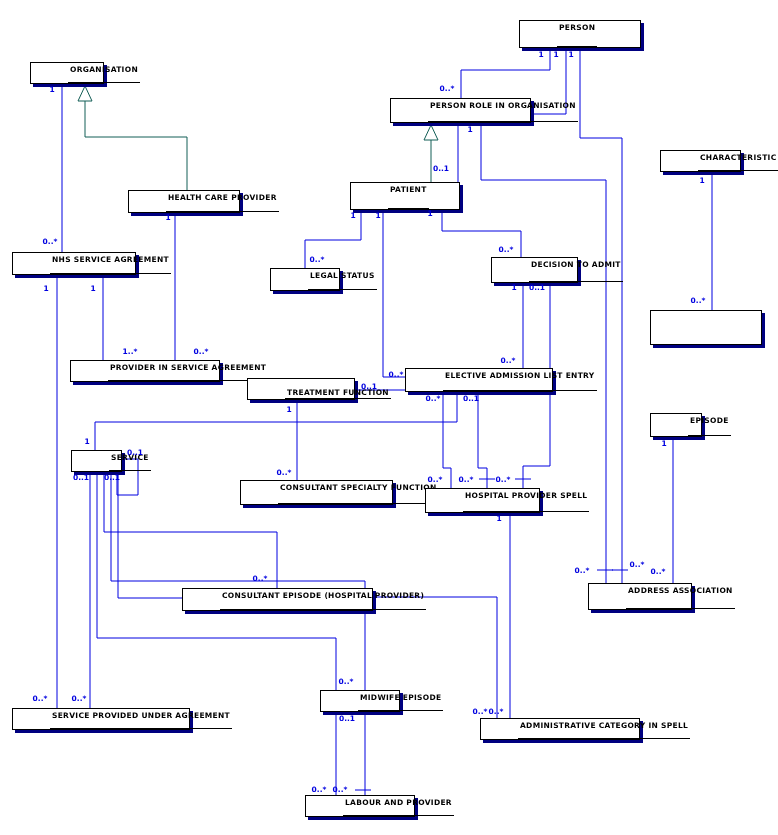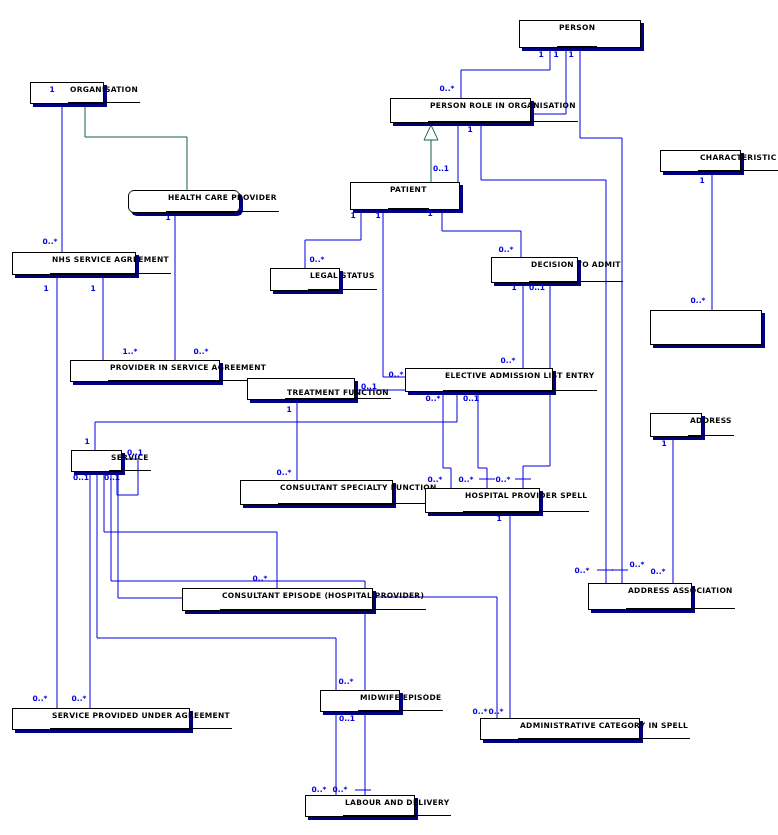--- a/index.html
+++ b/index.html
@@ -83,37 +83,37 @@
       <polygon points="85,86 78,101 92,101" fill="#FFFFFF" stroke="#135E56" stroke-width="1"></polygon>
       <polyline points="431,182 431,140" fill="none" stroke="#135E56" stroke-width="1"></polyline>
       <polygon points="431,125 424,140 438,140" fill="#FFFFFF" stroke="#135E56" stroke-width="1"></polygon>
       <line x1="479" x2="495" y1="479" y2="479" stroke="#0000E0" stroke-width="1"></line>
       <line x1="515" x2="531" y1="479" y2="479" stroke="#0000E0" stroke-width="1"></line>
       <line x1="597" x2="613" y1="570" y2="570" stroke="#0000E0" stroke-width="1"></line>
       <line x1="612" x2="628" y1="570" y2="570" stroke="#0000E0" stroke-width="1"></line>
       <line x1="355" x2="371" y1="790" y2="790" stroke="#0000E0" stroke-width="1"></line>
     </svg>
   <div id="entities">
-      <div class="entity" style="left: 30px; top: 62px; width: 74px; height: 22px; margin-top: 20px;">
+      <div class="entity" style="left: 30px; top: 62px; width: 74px; height: 22px;">
         <div class="title">ORGANISATION</div>
         <div class="body"></div>
       </div>
       <div class="entity" style="left: 519px; top: 20px; width: 122px; height: 28px;">
         <div class="title">PERSON</div>
         <div class="body"></div>
       </div>
       <div class="entity" style="left: 390px; top: 98px; width: 141px; height: 25px;">
         <div class="title">PERSON ROLE IN ORGANISATION</div>
         <div class="body"></div>
       </div>
       <div class="entity" style="left: 660px; top: 150px; width: 81px; height: 22px;">
         <div class="title">CHARACTERISTIC</div>
         <div class="body"></div>
       </div>
-      <div class="entity" style="left: 128px; top: 190px; width: 112px; height: 23px; border-radius: 6px;">
+      <div class="entity" style="left: 128px; top: 190px; width: 112px; height: 23px;">
         <div class="title">HEALTH CARE PROVIDER</div>
         <div class="body"></div>
       </div>
       <div class="entity" style="left: 350px; top: 182px; width: 110px; height: 28px;">
         <div class="title">PATIENT</div>
         <div class="body"></div>
       </div>
       <div class="entity" style="left: 12px; top: 252px; width: 124px; height: 23px;">
         <div class="title">NHS SERVICE AGREEMENT</div>
         <div class="body"></div>
@@ -135,21 +135,21 @@
       </div>
       <div class="entity" style="left: 247px; top: 378px; width: 108px; height: 22px; align-items: flex-end;">
         <div class="title">TREATMENT FUNCTION</div>
         <div class="body"></div>
       </div>
       <div class="entity" style="left: 405px; top: 368px; width: 148px; height: 24px;">
         <div class="title">ELECTIVE ADMISSION LIST ENTRY</div>
         <div class="body"></div>
       </div>
       <div class="entity" style="left: 650px; top: 413px; width: 52px; height: 24px;">
-        <div class="title">ADDRESS</div>
+        <div class="title">EPISODE</div>
         <div class="body"></div>
       </div>
       <div class="entity" style="left: 71px; top: 450px; width: 51px; height: 22px;">
         <div class="title">SERVICE</div>
         <div class="body"></div>
       </div>
       <div class="entity" style="left: 240px; top: 480px; width: 153px; height: 25px;">
         <div class="title">CONSULTANT SPECIALTY FUNCTION</div>
         <div class="body"></div>
       </div>
@@ -171,21 +171,21 @@
       </div>
       <div class="entity" style="left: 12px; top: 708px; width: 178px; height: 22px;">
         <div class="title">SERVICE PROVIDED UNDER AGREEMENT</div>
         <div class="body"></div>
       </div>
       <div class="entity" style="left: 480px; top: 718px; width: 160px; height: 22px;">
         <div class="title">ADMINISTRATIVE CATEGORY IN SPELL</div>
         <div class="body"></div>
       </div>
       <div class="entity" style="left: 305px; top: 795px; width: 110px; height: 22px;">
-        <div class="title">LABOUR AND DELIVERY</div>
+        <div class="title">LABOUR AND PROVIDER</div>
         <div class="body"></div>
       </div>
     </div>
   <div id="labels">
       <div class="card-label" style="left: 52px; top: 90px;">1</div>
       <div class="card-label" style="left: 50px; top: 242px;">0..*</div>
       <div class="card-label" style="left: 46px; top: 289px;">1</div>
       <div class="card-label" style="left: 93px; top: 289px;">1</div>
       <div class="card-label" style="left: 168px; top: 218px;">1</div>
       <div class="card-label" style="left: 130px; top: 352px;">1..*</div>

